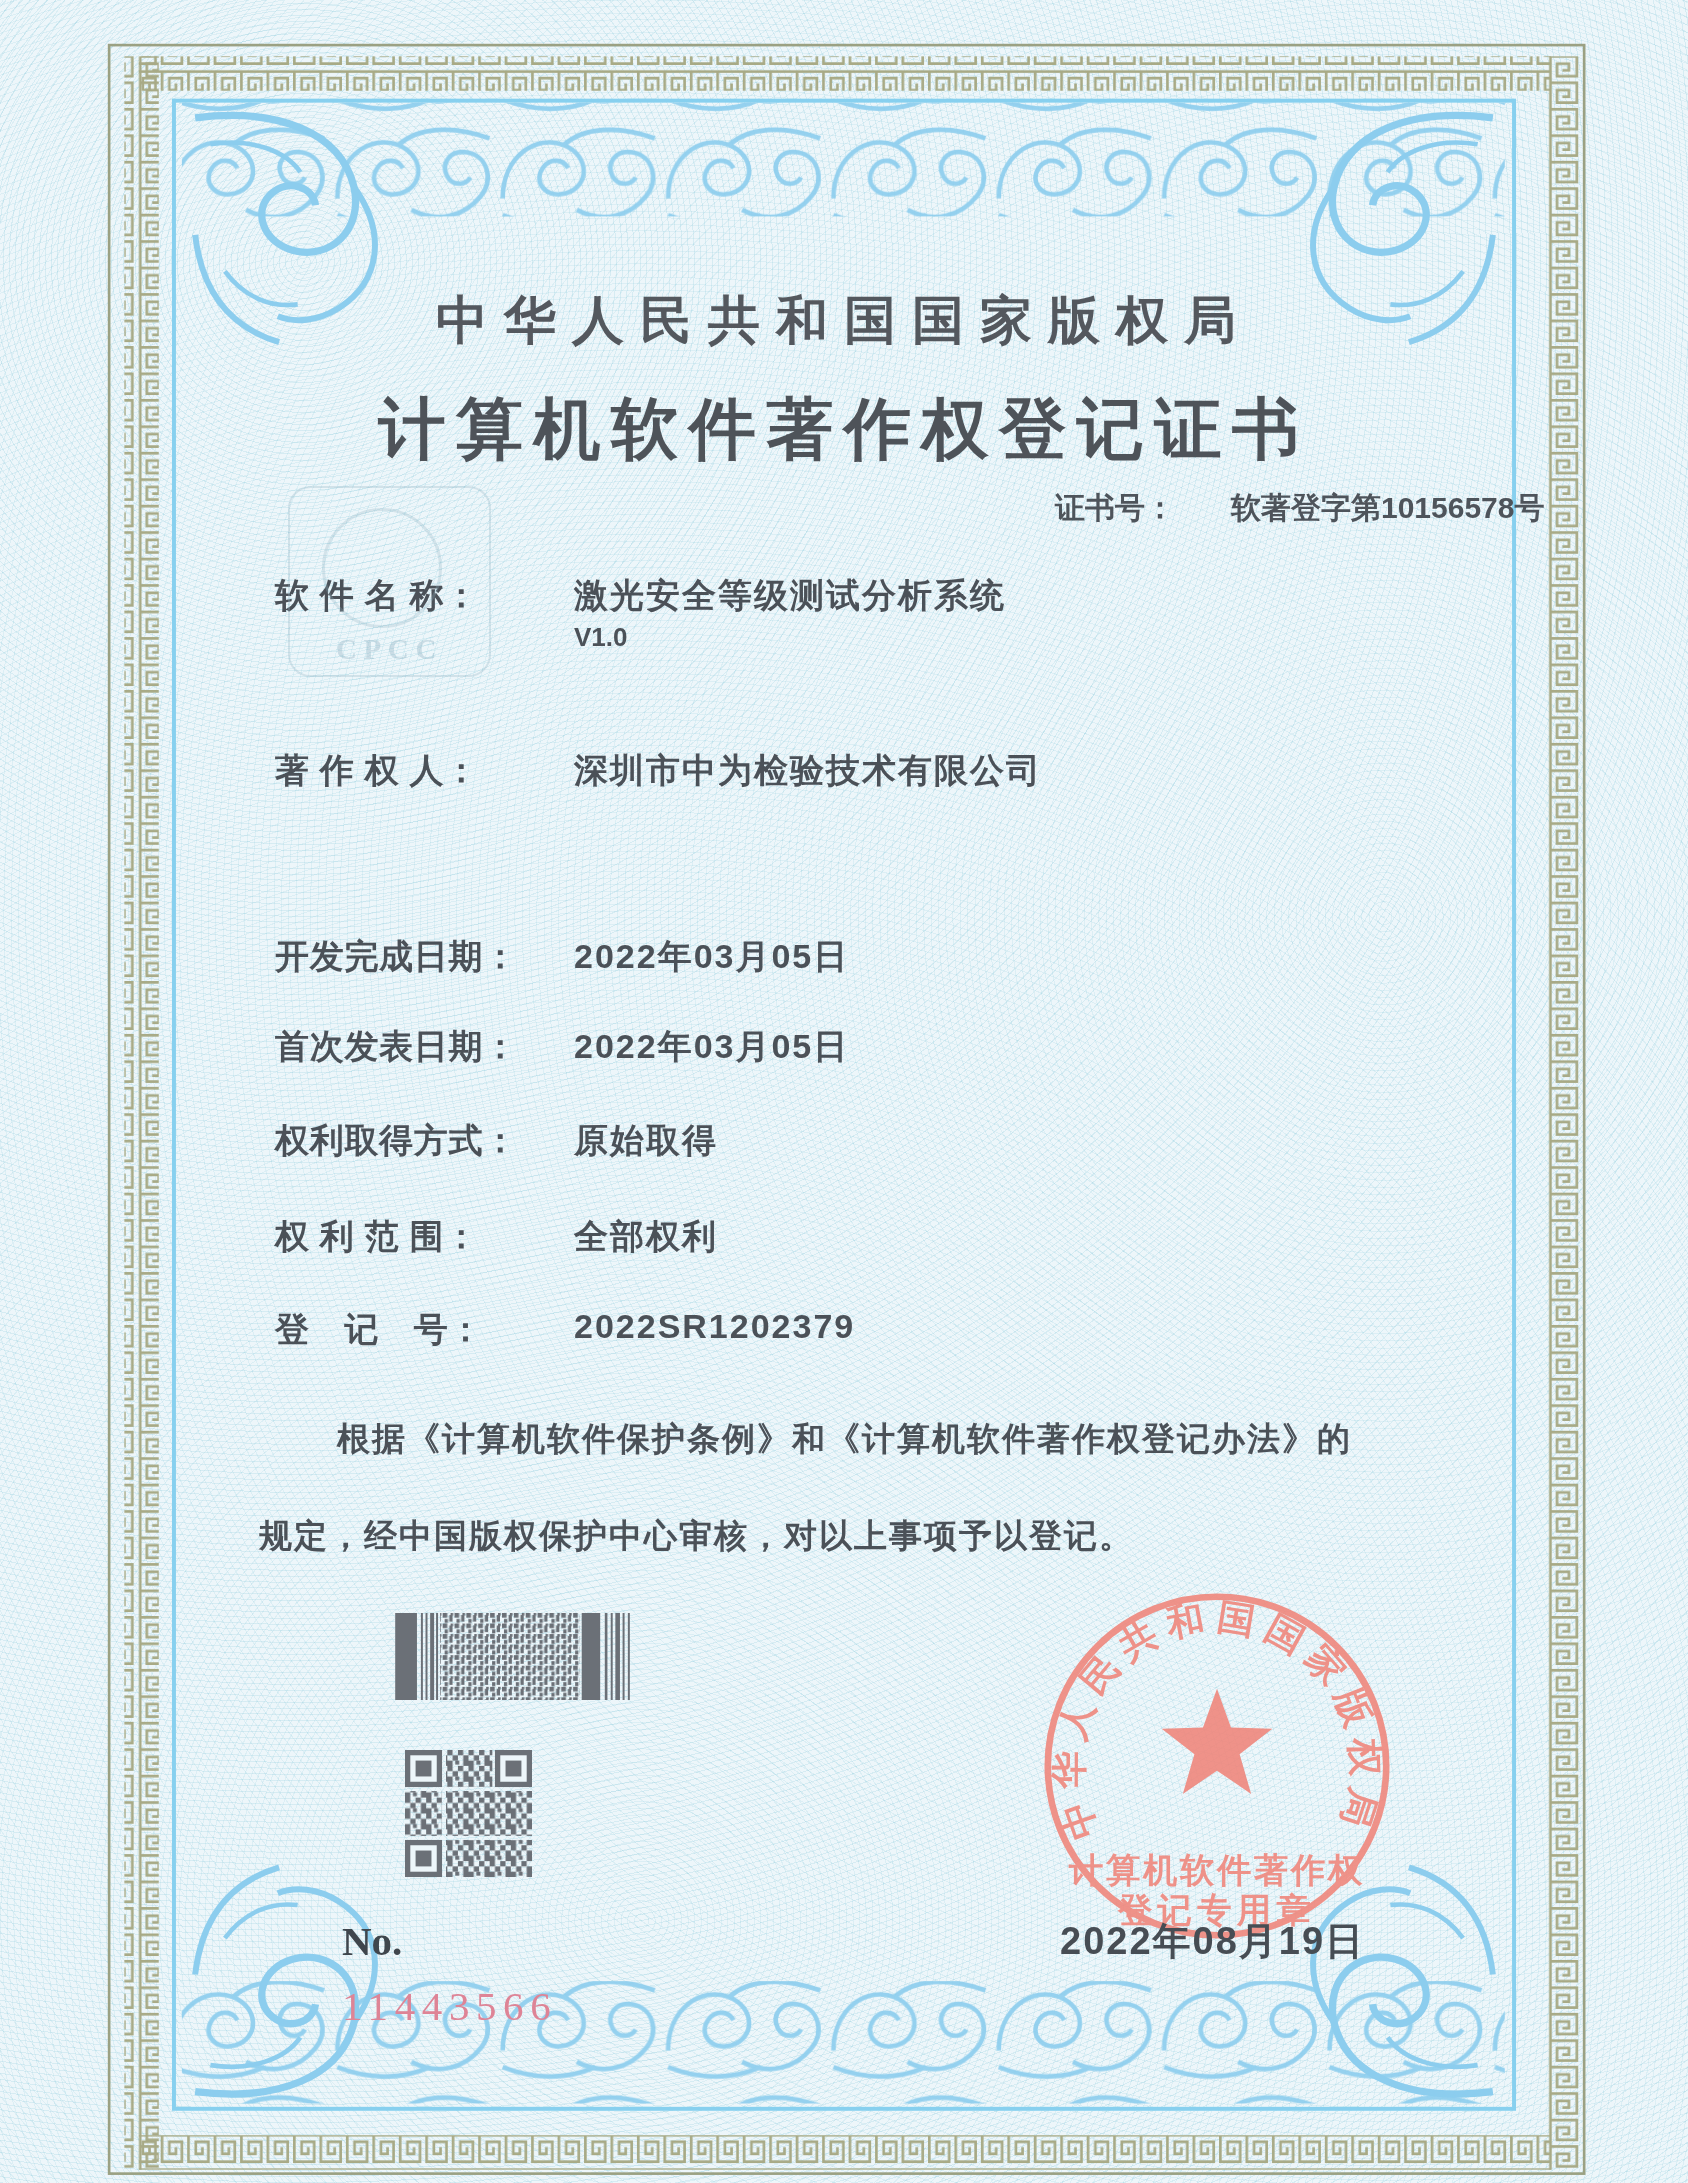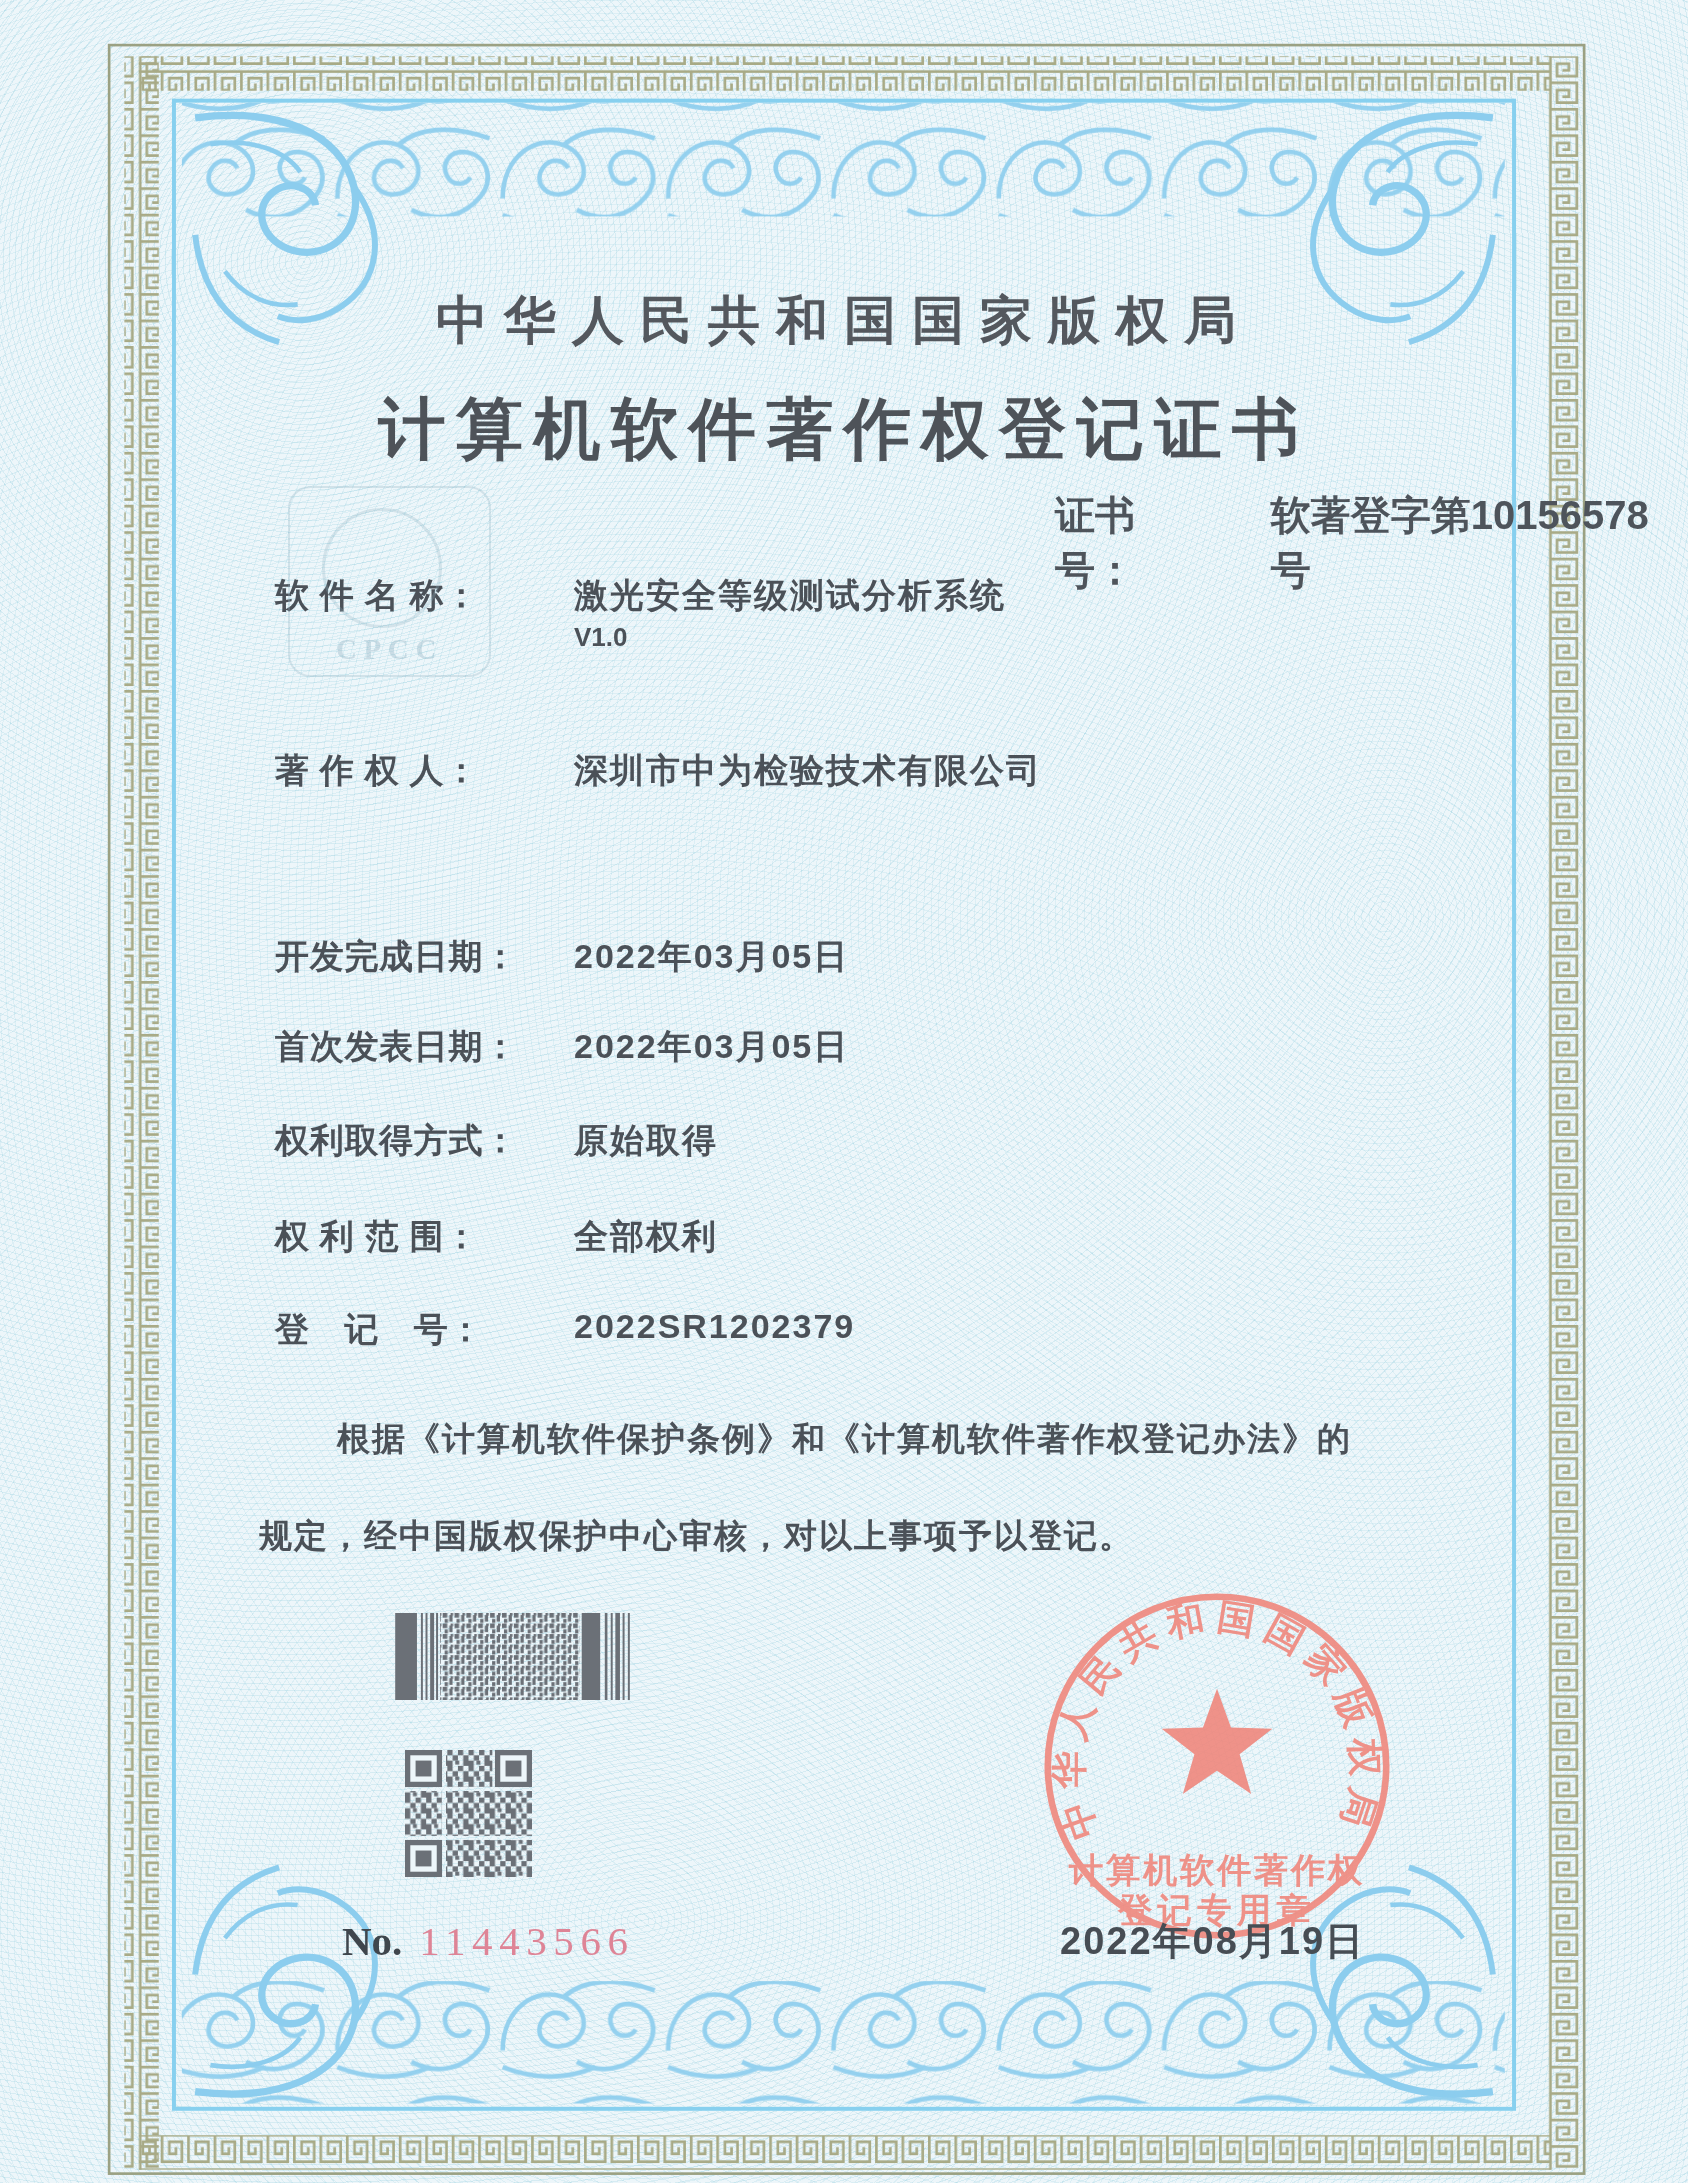--- a/index.html
+++ b/index.html
@@ -23,39 +23,39 @@
     font-size:52px;font-weight:700;letter-spacing:16px;
     color:#54585e;
   }
   .title2{
     left:0;top:384px;width:100%;text-align:center;
     font-size:67px;font-weight:900;letter-spacing:10.6px;
     color:#4e5359;
   }
   .certno{
     left:1055px;top:488px;display:flex;gap:56px;
-    font-size:40px;font-weight:700;color:#4e545b;
+    font-size:30px;font-weight:700;color:#4e545b;
     font-family:"Liberation Sans","DejaVu Sans",sans-serif;
   }
   .row{
     left:275px;display:flex;align-items:flex-start;
     font-family:"Liberation Sans","DejaVu Sans",sans-serif;
     font-weight:700;font-size:34px;color:#4b5158;
   }
   .flabel{width:299px;flex:0 0 299px;letter-spacing:0.7px;}
   .fvalue{letter-spacing:2px;}
   .vline2{
     left:574px;font-family:"Liberation Sans","DejaVu Sans",sans-serif;
     font-weight:700;font-size:26px;color:#4b5158;
   }
   .para{
     font-family:"Liberation Sans","DejaVu Sans",sans-serif;
     font-weight:700;font-size:33px;letter-spacing:2px;color:#4b5158;white-space:nowrap;
   }
-  .serial{left:342px;top:1917px;font-size:41px;display:flex;gap:17px;}
+  .serial{left:342px;top:1917px;font-size:41px;display:flex;gap:17px;flex-direction:column;}
   .serial .no{color:#3f464d;font-weight:700;}
   .serial .num{color:#de8496;letter-spacing:6.6px;font-weight:400;}
   .issuedate{
     left:1060px;top:1916px;font-size:38px;font-weight:700;
     letter-spacing:2px;color:#474d54;z-index:6;
     font-family:"Liberation Sans","DejaVu Sans",sans-serif;
   }
   .emboss{
     left:288px;top:486px;width:191px;height:187px;
     border:2.6px solid rgba(145,180,195,.30);border-radius:22.5px;

